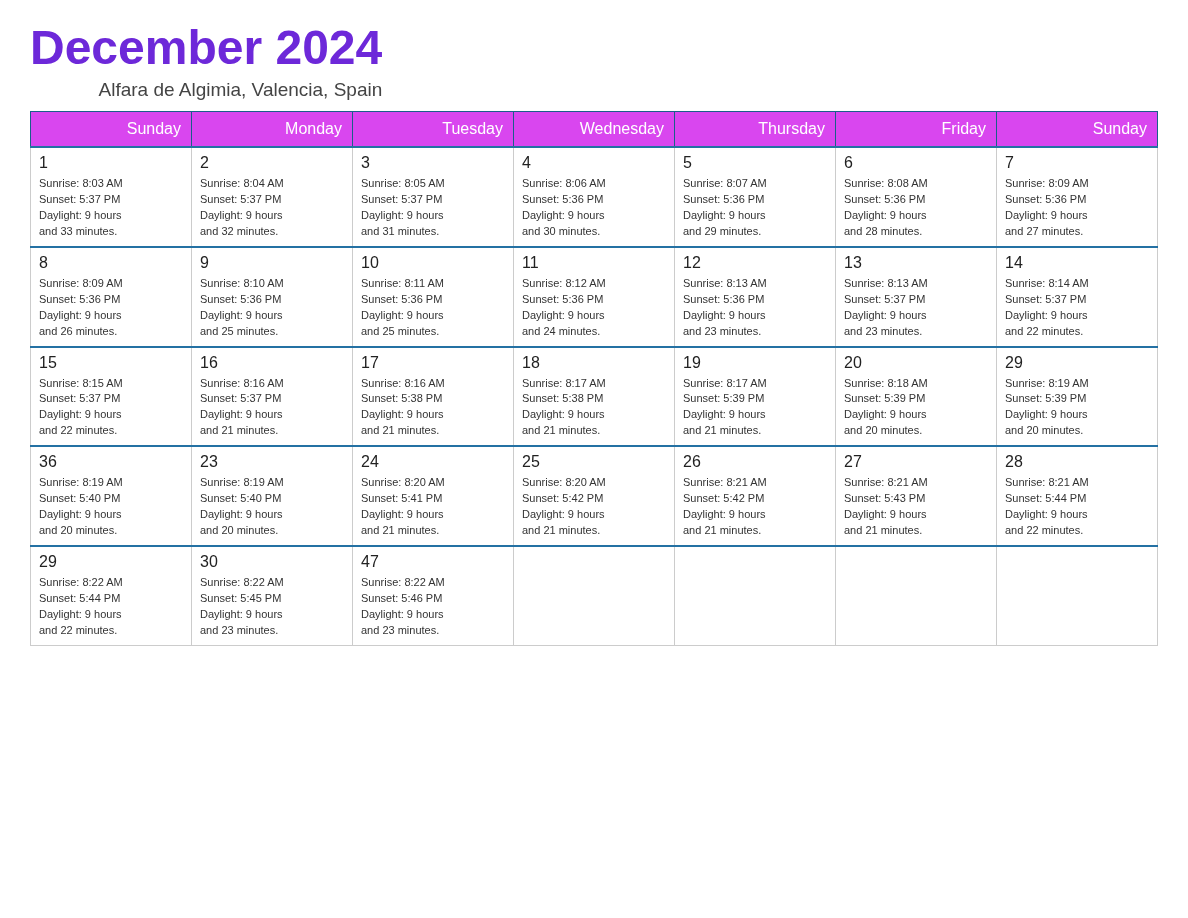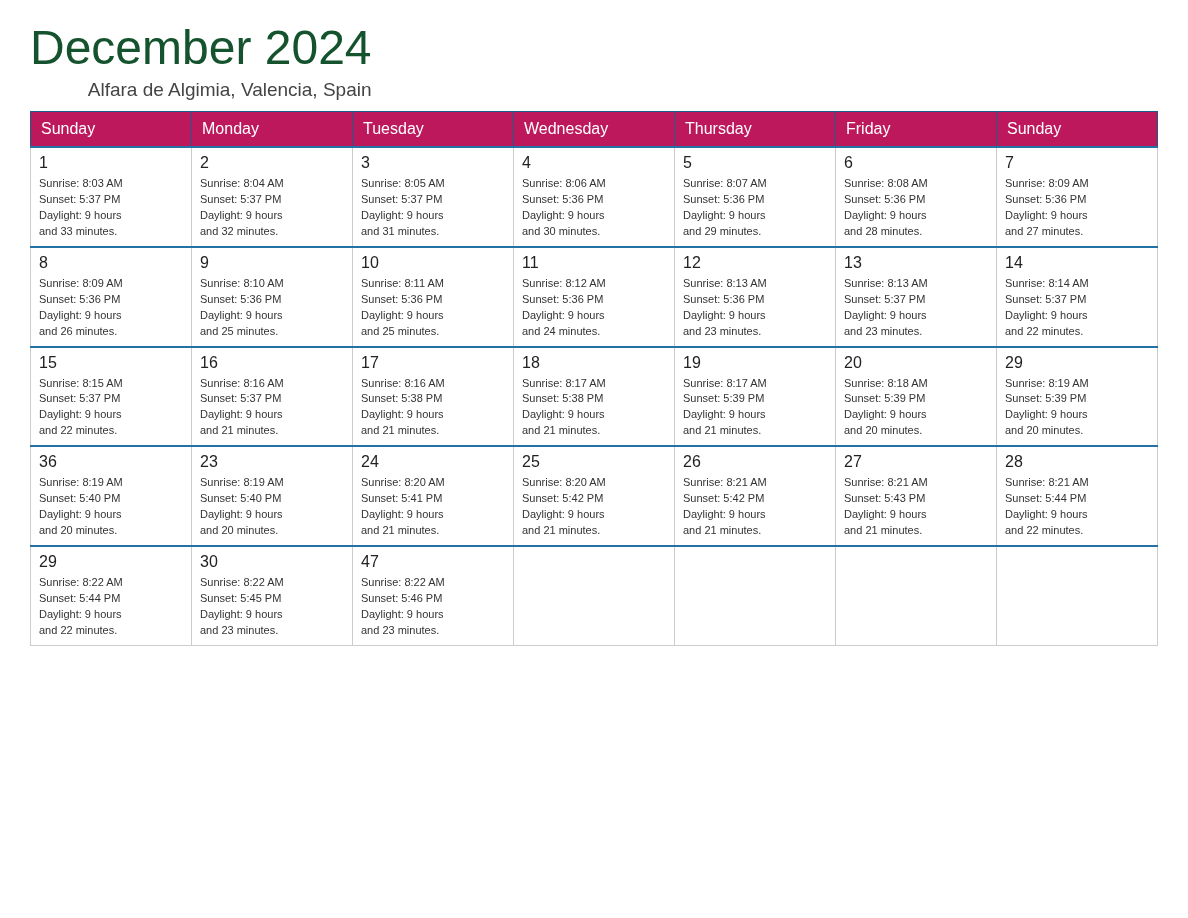--- a/index.html
+++ b/index.html
@@ -14,40 +14,40 @@
       display: flex;
       justify-content: space-between;
       align-items: flex-start;
       margin-bottom: 10px;
     }
     .title-block {
       text-align: right;
     }
     .month-title {
       font-size: 48px;
-      font-weight: normal;
-      color: #14532d;
+      font-weight: bold;
+      color: #6d28d9;
     }
     .location-subtitle {
       font-size: 19px;
       color: #444;
       margin-top: 4px;
     }
     .calendar {
       width: 100%;
       border-collapse: collapse;
       margin-top: 8px;
     }
     .calendar thead tr th {
-      background-color: #be185d;
+      background-color: #d946ef;
       color: #fff;
       font-size: 16px;
       font-weight: normal;
       padding: 8px 10px;
-      text-align: left;
+      text-align: right;
       border: 1px solid #1a5f8a;
     }
     .calendar tbody tr td {
       vertical-align: top;
       border: 1px solid #ccc;
       border-top: 2px solid #2471a3;
       padding: 6px 8px;
       width: 14.28%;
       font-size: 13px;
       color: #333;

